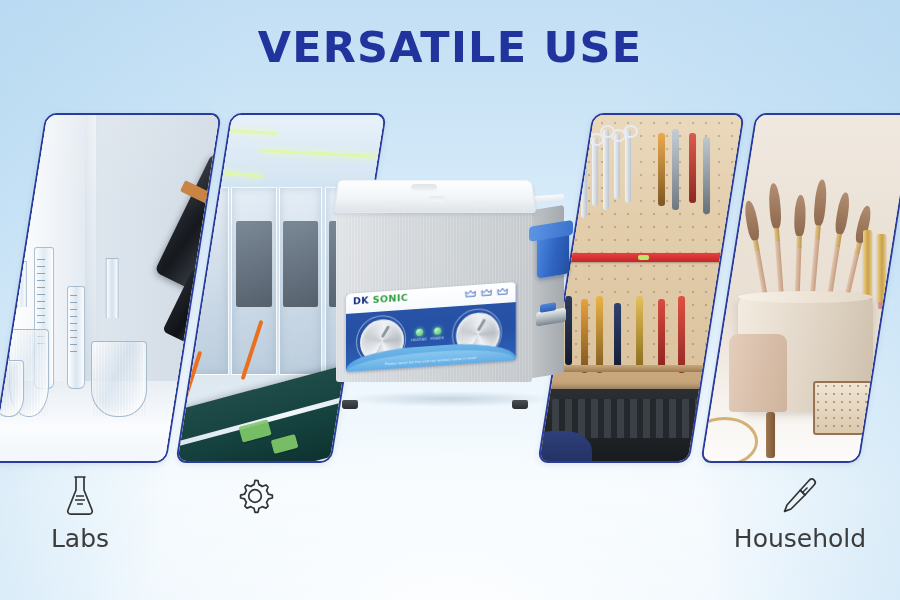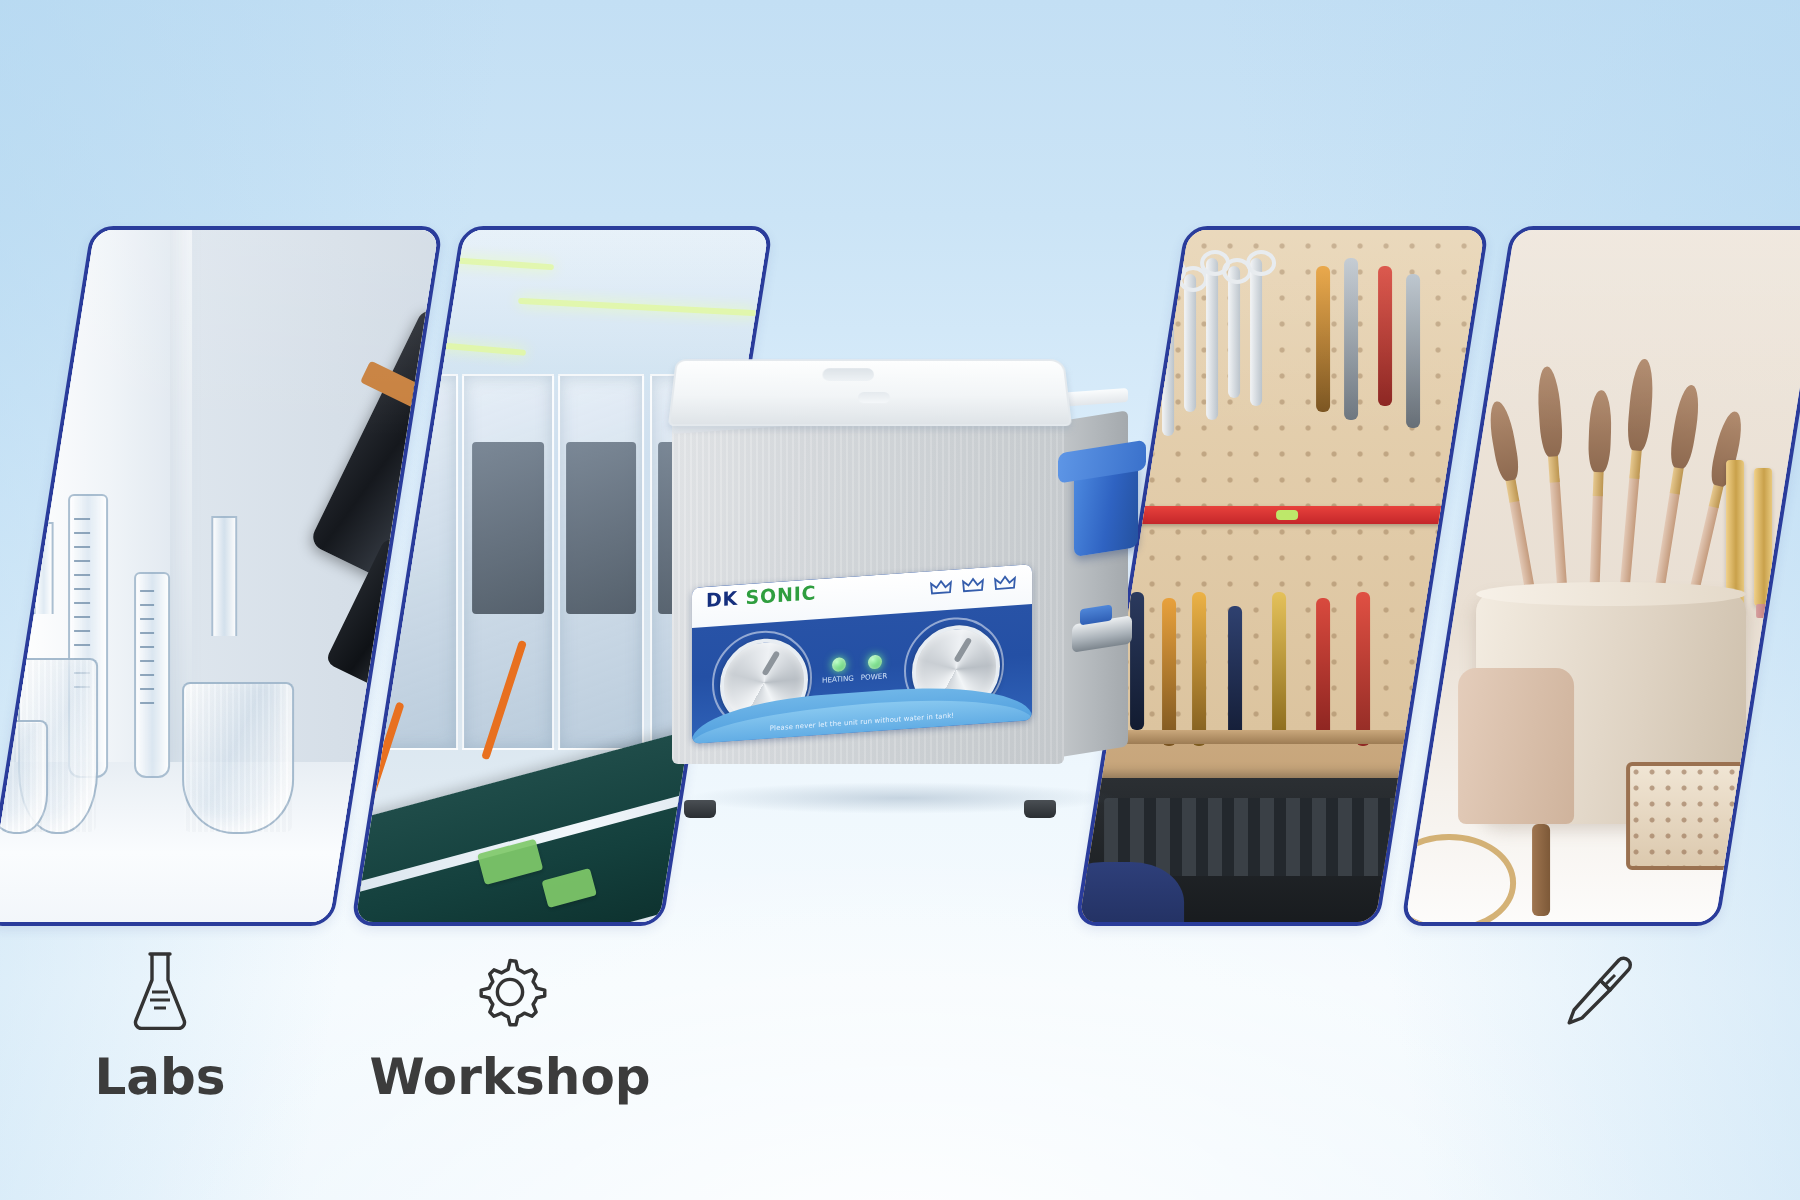--- a/index.html
+++ b/index.html
@@ -338,32 +338,33 @@
     font-size:3.4px;color:#e8f3ff;white-space:nowrap;
     font-family:"DejaVu Sans",sans-serif;letter-spacing:.1px;
   }
 
   
   .features{position:absolute;left:0;top:472px;width:900px;height:110px;z-index:20;}
   .feature{position:absolute;text-align:center;}
   .feature .ficon{height:48px;display:flex;align-items:center;justify-content:center;}
   .feature .flabel{
     margin-top:6px;font-size:25px;color:#3c3c3c;line-height:1;
-    font-family:"DejaVu Sans","Liberation Sans",sans-serif;font-weight:700;
+    font-family:"DejaVu Sans","Liberation Sans",sans-serif;font-weight:400;
   }
   #feature-labs{left:14px;width:132px;}
   #feature-workshop{left:165px;width:180px;}
   #feature-hardware{left:545px;width:180px;}
   #feature-household{left:710px;width:180px;}
 </style>
 </head>
 <body>
 
 <div id="stage">
 
+  <div class="title">VERSATILE USE</div>
 
   <div class="panels">
 
     <div class="panel" id="panel-labs">
       <div class="inner">
         <div class="lab-bg"></div>
         <div class="lab-wall2"></div>
         <div class="lab-wall"></div>
         <div class="lab-bench"></div>
         <div class="micro-arm"></div>
@@ -560,28 +561,28 @@
       <div class="flabel">Labs</div>
     </div>
 
     <div class="feature" id="feature-workshop">
       <div class="ficon">
         <svg width="42" height="42" viewBox="0 0 44 44">
           <path d="M22 5.5 l3.1 .4 1 4.2 a13 13 0 0 1 3.4 1.9 l4-1.6 2.2 2.2 -1.6 4 a13 13 0 0 1 1.9 3.4 l4.2 1 v3.1 l-4.2 1 a13 13 0 0 1 -1.9 3.4 l1.6 4 -2.2 2.2 -4 -1.6 a13 13 0 0 1 -3.4 1.9 l-1 4.2 h-3.1 l-1-4.2 a13 13 0 0 1 -3.4 -1.9 l-4 1.6 -2.2 -2.2 1.6 -4 a13 13 0 0 1 -1.9 -3.4 l-4.2 -1 v-3.1 l4.2 -1 a13 13 0 0 1 1.9 -3.4 l-1.6 -4 2.2 -2.2 4 1.6 a13 13 0 0 1 3.4 -1.9 l1 -4.2 z" fill="none" stroke="#333" stroke-width="1.8" stroke-linejoin="round"></path>
           <circle cx="22" cy="22" r="6.6" fill="none" stroke="#333" stroke-width="1.8"></circle>
         </svg>
       </div>
-      <div class="flabel">Workshop</div>
     </div>
 
 
     <div class="feature" id="feature-household">
       <div class="ficon">
         <svg width="40" height="44" viewBox="0 0 40 44">
           <path d="M29.5 6 a3.4 3.4 0 0 1 4.8 4.8 L25 21 l-4.8 -4.8 z" fill="none" stroke="#333" stroke-width="1.7" stroke-linejoin="round"></path>
           <path d="M20.2 16.2 L25 21 l-14 14 -6.4 2.4 2.4 -6.4 z" fill="none" stroke="#333" stroke-width="1.7" stroke-linejoin="round"></path>
           <line x1="22.5" y1="18.5" x2="27.5" y2="13.5" stroke="#333" stroke-width="1.5"></line>
         </svg>
       </div>
+      <div class="flabel">Household</div>
     </div>
   </div>
 
 </div>
 
 </body></html>

